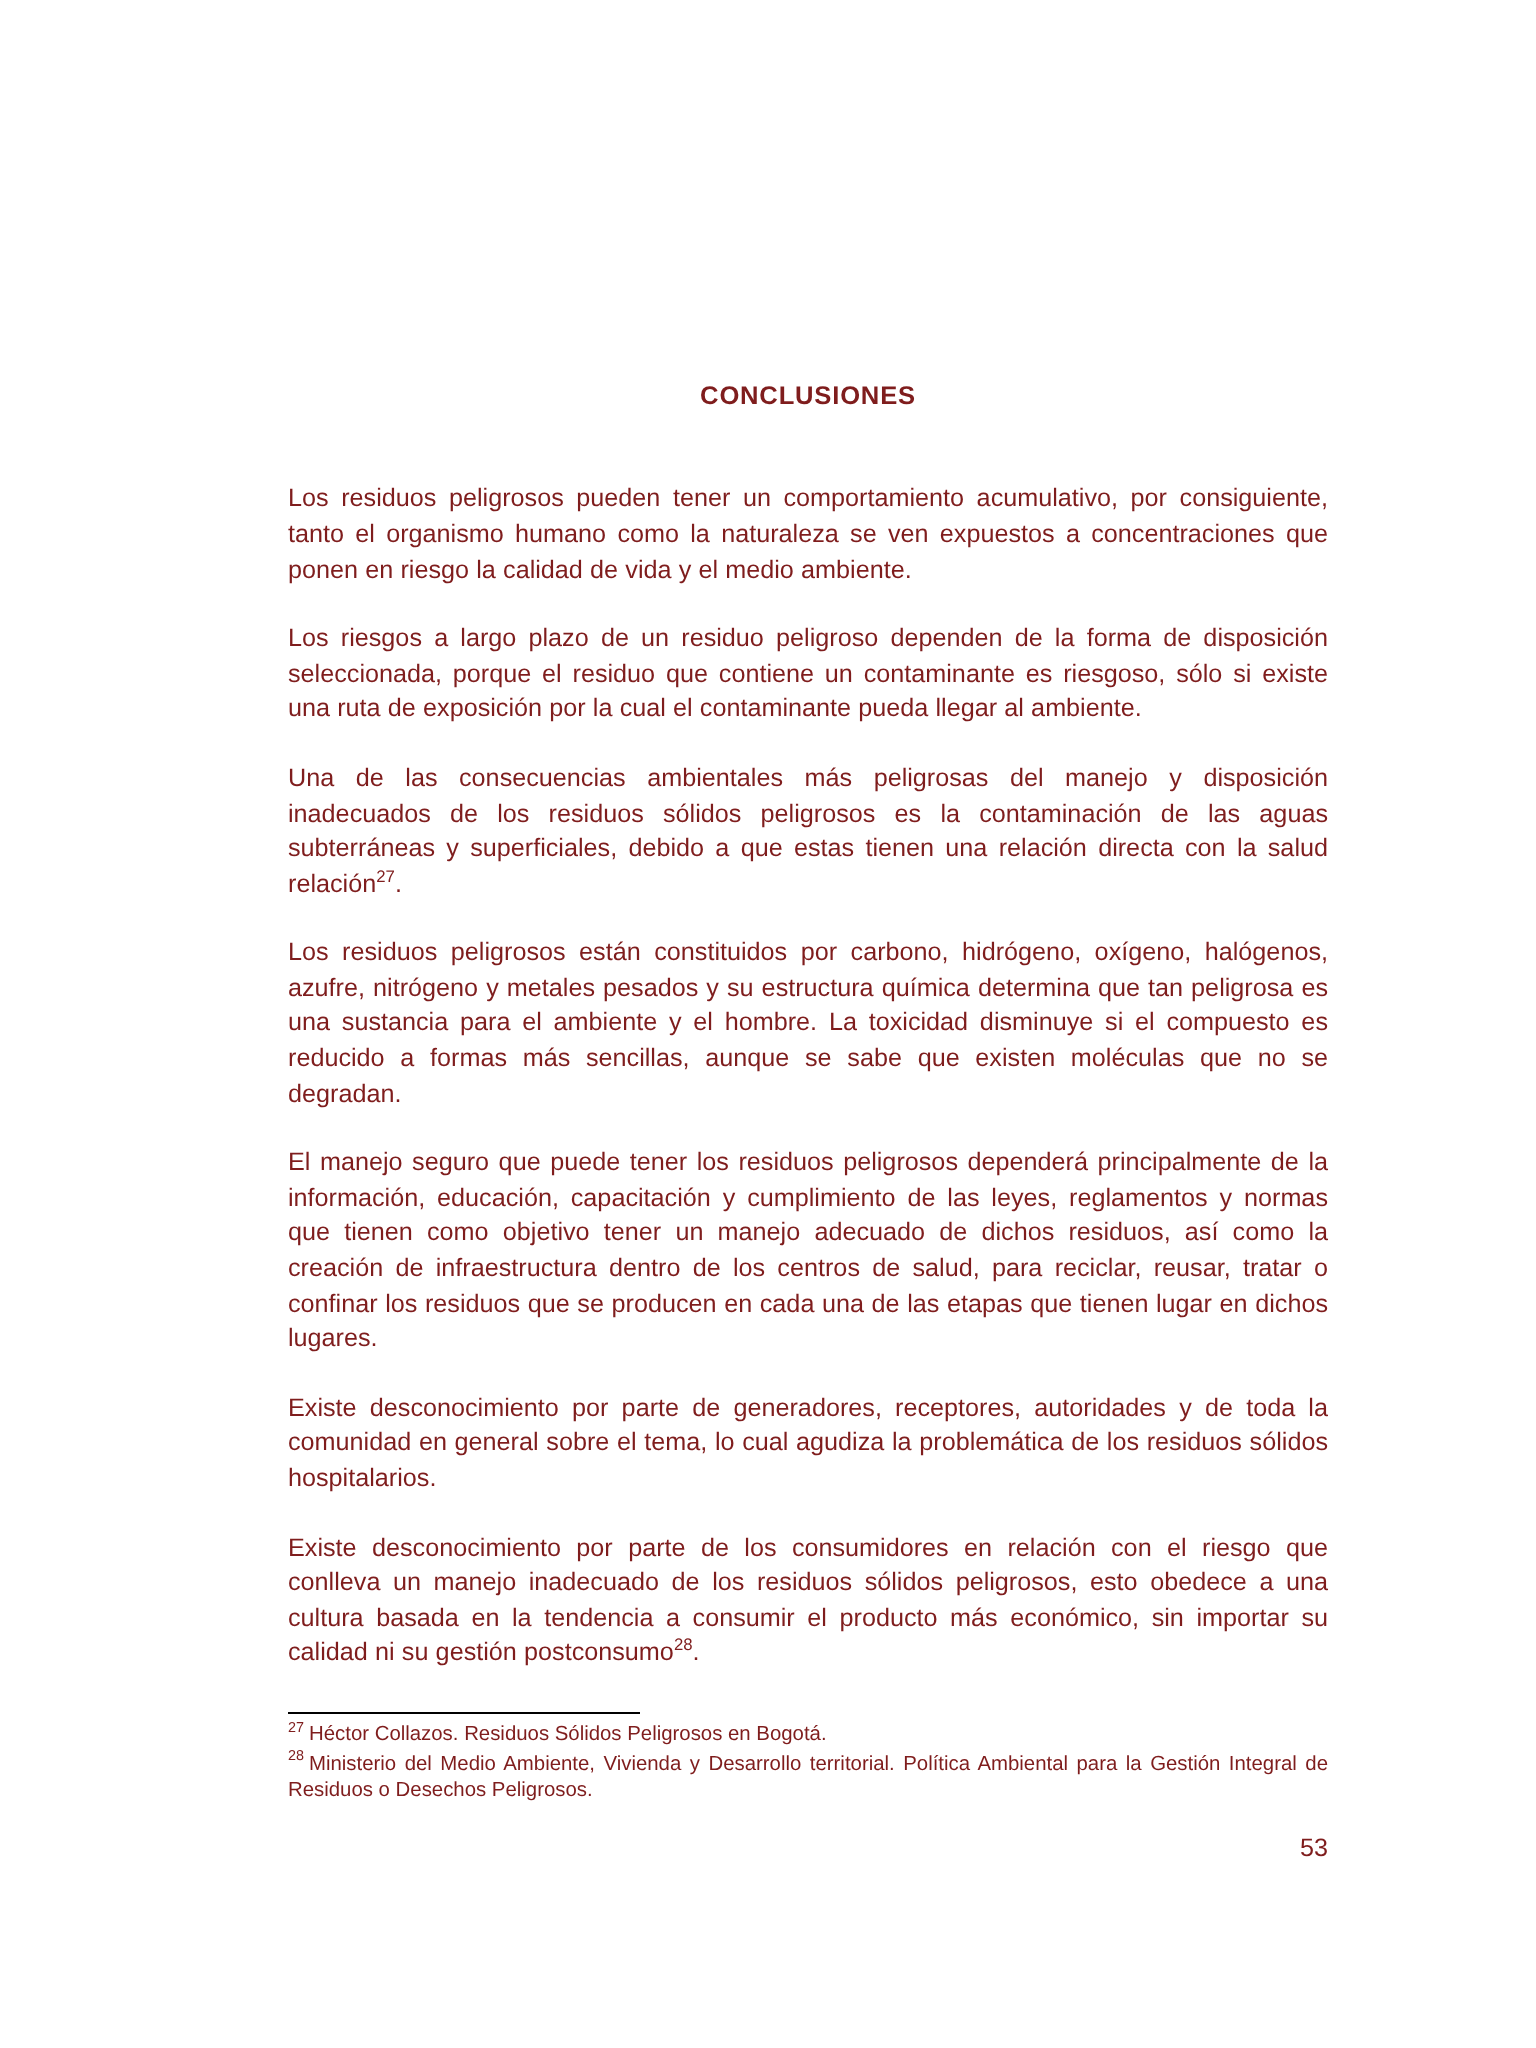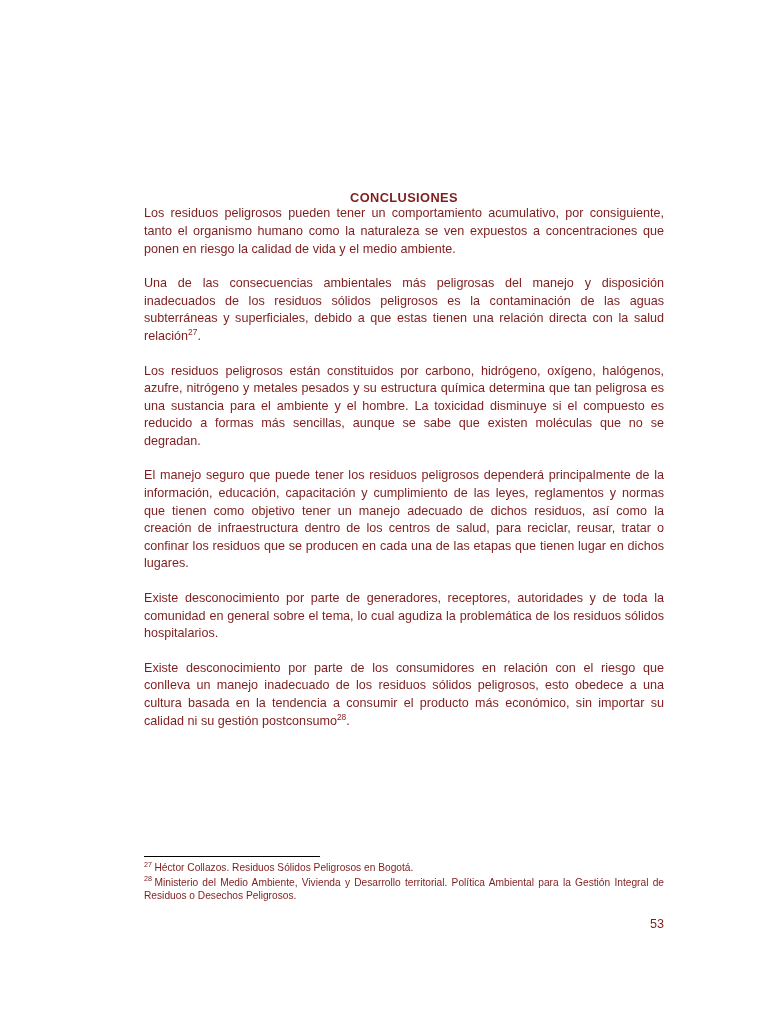--- a/index.html
+++ b/index.html
@@ -36,20 +36,21 @@
   }
   .body-para {
     font-size: 12.6px;
     line-height: 17.6px;
     text-align: justify;
     text-justify: inter-word;
     margin: 0 0 17px 0;
     word-spacing: 0.1px;
   }
   .body-para.first {
+    margin-top: 36px;
   }
   .body-para sup {
     font-size: 8.4px;
     vertical-align: super;
     line-height: 0;
   }
   .footnotes {
     position: absolute;
     left: 144px;
     top: 856px;
@@ -89,20 +90,21 @@
 <body>
 
 <div class="page">
 
   <div class="content">
 
     <h1 class="doc-heading">CONCLUSIONES</h1>
 
     <p class="body-para first">Los residuos peligrosos pueden tener un comportamiento acumulativo, por consiguiente, tanto el organismo humano como la naturaleza se ven expuestos a concentraciones que ponen en riesgo la calidad de vida y el medio ambiente.</p>
 
+    <p class="body-para">Los riesgos a largo plazo de un residuo peligroso dependen de la forma de disposición seleccionada, porque el residuo que contiene un contaminante es riesgoso, sólo si existe una ruta de exposición por la cual el contaminante pueda llegar al ambiente.</p>
 
     <p class="body-para"><span>Una de las consecuencias ambientales más peligrosas del manejo y disposición inadecuados de los residuos sólidos peligrosos es la contaminación de las aguas subterráneas y superficiales, debido a que estas tienen una  relación directa con la salud relación</span><sup>27</sup><span>.</span></p>
 
     <p class="body-para">Los residuos peligrosos están constituidos por carbono, hidrógeno, oxígeno, halógenos, azufre, nitrógeno y metales pesados y su estructura química determina que tan peligrosa es una sustancia para el ambiente y el hombre. La toxicidad disminuye si el compuesto es reducido a formas más sencillas, aunque se sabe que existen moléculas que no se degradan.</p>
 
     <p class="body-para">El manejo seguro que puede tener los residuos peligrosos dependerá principalmente de la información, educación, capacitación y cumplimiento de las leyes, reglamentos y normas que tienen como objetivo tener un manejo adecuado de dichos residuos, así como la creación de infraestructura dentro de los centros de salud, para reciclar, reusar, tratar o confinar los residuos que se  producen en cada una de las etapas que tienen lugar en dichos lugares.</p>
 
     <p class="body-para">Existe desconocimiento por parte de generadores, receptores, autoridades y de toda la comunidad en general sobre el tema, lo cual agudiza la problemática de los residuos sólidos hospitalarios.</p>
 
     <p class="body-para"><span>Existe desconocimiento por parte de los consumidores en relación con el riesgo que conlleva un manejo inadecuado de los residuos sólidos peligrosos, esto obedece a una cultura basada en la tendencia a consumir el producto más económico, sin importar su calidad ni su gestión postconsumo</span><sup>28</sup><span>.</span></p>

